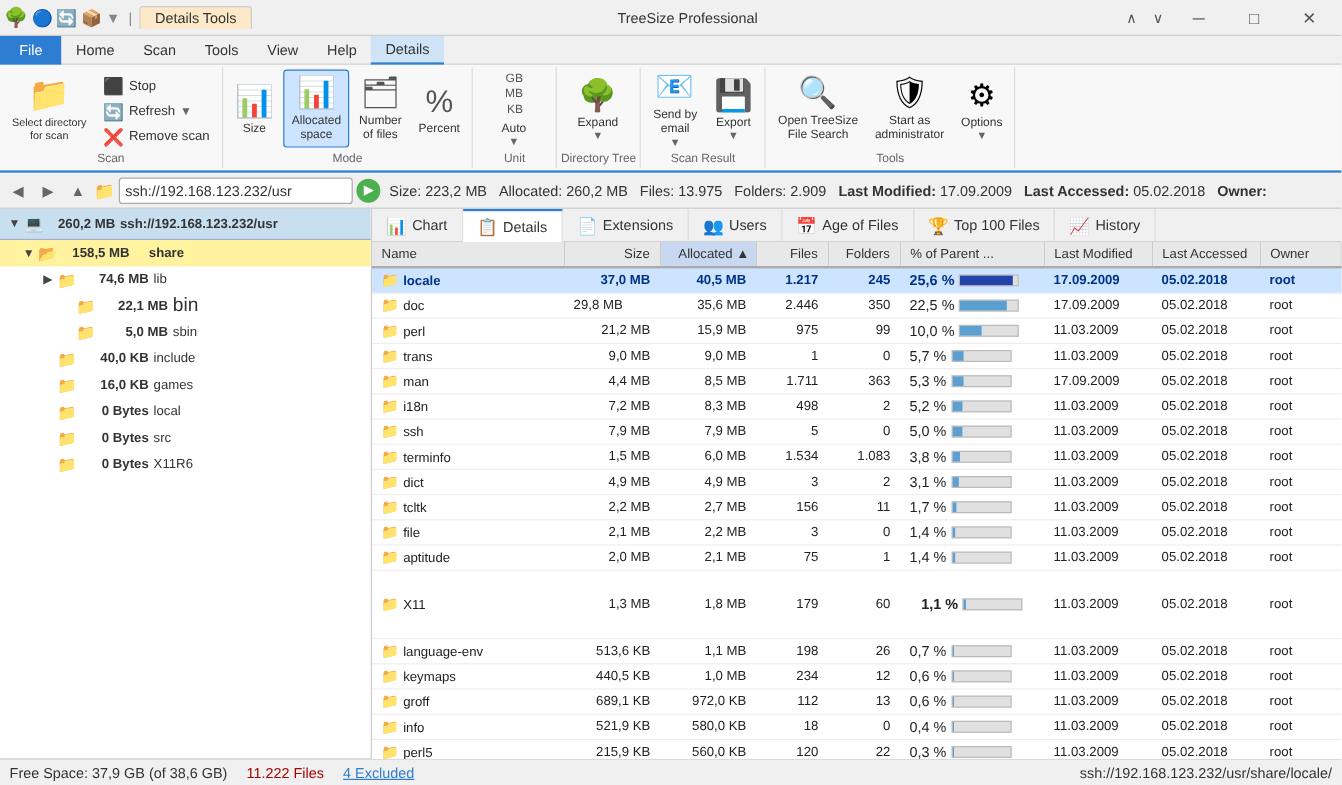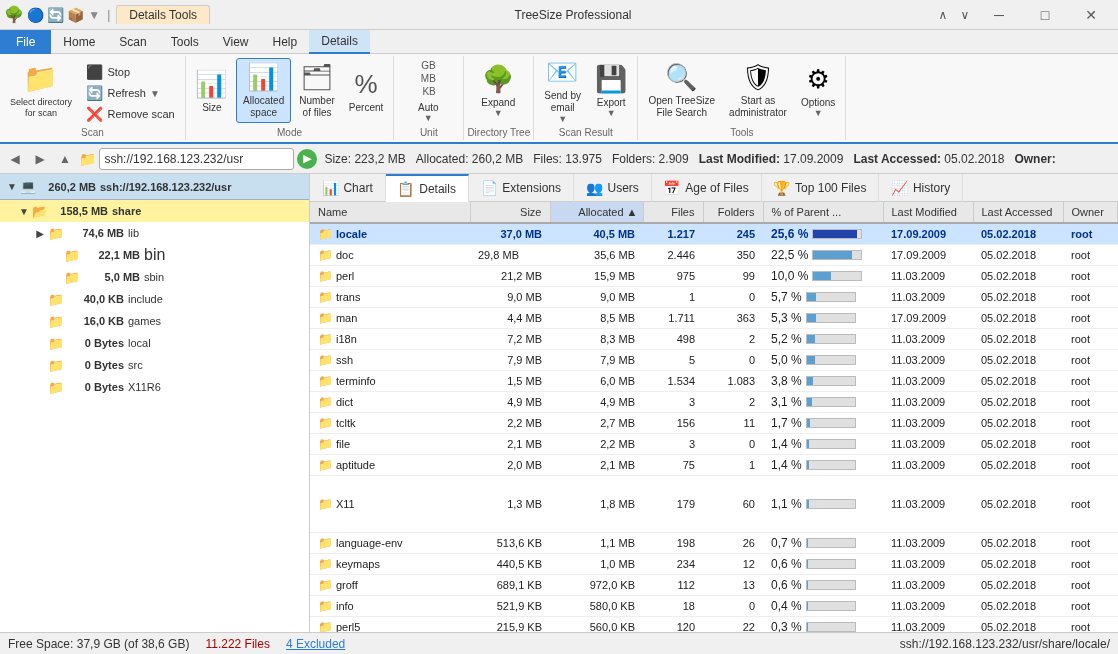--- a/index.html
+++ b/index.html
@@ -182,21 +182,21 @@
     <div style="display:flex; align-items:center; height:26px; background:#c8dff0; border-bottom:1px solid #aac; padding:0 4px; cursor:pointer;">
       <div style="width:16px; height:16px; display:flex; align-items:center; justify-content:center; font-size:10px; color:#444;">▼</div>
       <div style="width:16px; height:16px; display:flex; align-items:center; justify-content:center; font-size:13px; margin-right:2px;">💻</div>
       <span style="font-size:11px; color:#333; margin-right:4px; min-width:58px; text-align:right; font-weight:bold;">260,2 MB</span>
       <span style="font-size:11px; color:#333; font-weight:bold;">ssh://192.168.123.232/usr</span>
     </div>
 
     <div style="display:flex; align-items:center; height:22px; cursor:pointer; background:#fff3a0; padding-left:16px;">
       <div style="width:16px; height:16px; display:flex; align-items:center; justify-content:center; font-size:10px; color:#444;">▼</div>
       <div style="width:16px; height:16px; display:flex; align-items:center; justify-content:center; font-size:13px; color:#f0b800; margin-right:2px;">📂</div>
-      <span style="font-size:11px; color:#333; margin-right:4px; min-width:58px; text-align:right; font-weight:bold;">158,5 MB</span>
+      <span style="font-size:11px; color:#333; margin-right:16px; min-width:58px; text-align:right; font-weight:bold;">158,5 MB</span>
       <span style="font-size:11px; color:#333; font-weight:bold;">share</span>
     </div>
 
     <div style="display:flex; align-items:center; height:22px; cursor:pointer; padding-left:32px;">
       <div style="width:16px; height:16px; display:flex; align-items:center; justify-content:center; font-size:10px; color:#444;">▶</div>
       <div style="width:16px; height:16px; display:flex; align-items:center; justify-content:center; font-size:13px; color:#f0b800; margin-right:2px;">📁</div>
       <span style="font-size:11px; color:#333; margin-right:4px; min-width:58px; text-align:right; font-weight:bold;">74,6 MB</span>
       <span style="font-size:11px; color:#333;">lib</span>
     </div>
 
@@ -282,21 +282,21 @@
         <span>History</span>
       </div>
     </div>
 
     <div style="flex:1; overflow-y:auto; overflow-x:hidden; background:white; position:relative;">
       <table style="width:100%; border-collapse:collapse;">
         <thead>
           <tr style="background:#e8e8e8; position:sticky; top:0; z-index:1;">
             <th style="padding:4px 8px; text-align:left; font-size:11px; font-weight:normal; color:#333; border-right:1px solid #ccc; border-bottom:2px solid #aaa; cursor:pointer; white-space:nowrap; width:160px;">Name</th>
             <th style="padding:4px 8px; text-align:right; font-size:11px; font-weight:normal; color:#333; border-right:1px solid #ccc; border-bottom:2px solid #aaa; cursor:pointer; white-space:nowrap; width:80px;">Size</th>
-            <th style="padding:4px 5px; text-align:right; font-size:11px; font-weight:normal; color:#333; border-right:1px solid #ccc; border-bottom:2px solid #aaa; cursor:pointer; white-space:nowrap; width:93px; background:#c8d8f0;">Allocated ▲</th>
+            <th style="padding:4px 5px; text-align:right; font-size:11px; font-weight:normal; color:#333; border-right:1px solid #ccc; border-bottom:2px solid #aaa; cursor:pointer; white-space:nowrap; width:80px; background:#c8d8f0;">Allocated ▲</th>
             <th style="padding:4px 8px; text-align:right; font-size:11px; font-weight:normal; color:#333; border-right:1px solid #ccc; border-bottom:2px solid #aaa; cursor:pointer; white-space:nowrap; width:60px;">Files</th>
             <th style="padding:4px 8px; text-align:right; font-size:11px; font-weight:normal; color:#333; border-right:1px solid #ccc; border-bottom:2px solid #aaa; cursor:pointer; white-space:nowrap; width:60px;">Folders</th>
             <th style="padding:4px 8px; text-align:left; font-size:11px; font-weight:normal; color:#333; border-right:1px solid #ccc; border-bottom:2px solid #aaa; cursor:pointer; white-space:nowrap; width:120px;">% of Parent ...</th>
             <th style="padding:4px 8px; text-align:left; font-size:11px; font-weight:normal; color:#333; border-right:1px solid #ccc; border-bottom:2px solid #aaa; cursor:pointer; white-space:nowrap; width:90px;">Last Modified</th>
             <th style="padding:4px 8px; text-align:left; font-size:11px; font-weight:normal; color:#333; border-right:1px solid #ccc; border-bottom:2px solid #aaa; cursor:pointer; white-space:nowrap; width:90px;">Last Accessed</th>
             <th style="padding:4px 8px; text-align:left; font-size:11px; font-weight:normal; color:#333; border-bottom:2px solid #aaa; cursor:pointer; white-space:nowrap;">Owner</th>
           </tr>
         </thead>
         <tbody id="table-body">
         <tr style="background: rgb(204, 228, 255);">
@@ -540,21 +540,21 @@
     <td style="padding:3px 8px; font-size:11px; color:#222; border-bottom:1px solid #eee; white-space:nowrap; font-weight:normal;">root</td>
   </tr>
             <tr>
     <td style="padding:3px 8px; font-size:11px; color:#222; border-bottom:1px solid #eee; white-space:nowrap; font-weight:normal;">
       <span style="color:#f0b800; margin-right:3px;">📁</span>X11
     </td>
     <td style="padding:3px 8px; font-size:11px; color:#222; border-bottom:1px solid #eee; white-space:nowrap; text-align:right; font-weight:normal;">1,3 MB</td>
     <td style="padding:3px 8px; font-size:11px; color:#222; border-bottom:1px solid #eee; white-space:nowrap; text-align:right; font-weight:normal;">1,8 MB</td>
     <td style="padding:3px 8px; font-size:11px; color:#222; border-bottom:1px solid #eee; white-space:nowrap; text-align:right; font-weight:normal;">179</td>
     <td style="padding:3px 8px; font-size:11px; color:#222; border-bottom:1px solid #eee; white-space:nowrap; text-align:right; font-weight:normal;">60</td>
-    <td style="padding:21px 8px; font-size:11px; color:#222; border-bottom:1px solid #eee; white-space:nowrap; font-weight:normal;">
+    <td style="padding:21px 8px; font-size:11px; color:#222; border-bottom:1px solid #eee; white-space:nowrap; font-weight:bold;text-align:center;">
       <span style="display:inline-flex; align-items:center; gap:4px;">
         <span>1,1 %</span>
         <span style="display:inline-block; width:50px; height:10px; background:#e0e0e0; border:1px solid #bbb; vertical-align:middle;">
           <span style="display:block; width:4%; height:100%; background:#5ba0d0;"></span>
         </span>
       </span>
     </td>
     <td style="padding:3px 8px; font-size:11px; color:#222; border-bottom:1px solid #eee; white-space:nowrap; font-weight:normal;">11.03.2009</td>
     <td style="padding:3px 8px; font-size:11px; color:#222; border-bottom:1px solid #eee; white-space:nowrap; font-weight:normal;">05.02.2018</td>
     <td style="padding:3px 8px; font-size:11px; color:#222; border-bottom:1px solid #eee; white-space:nowrap; font-weight:normal;">root</td>

